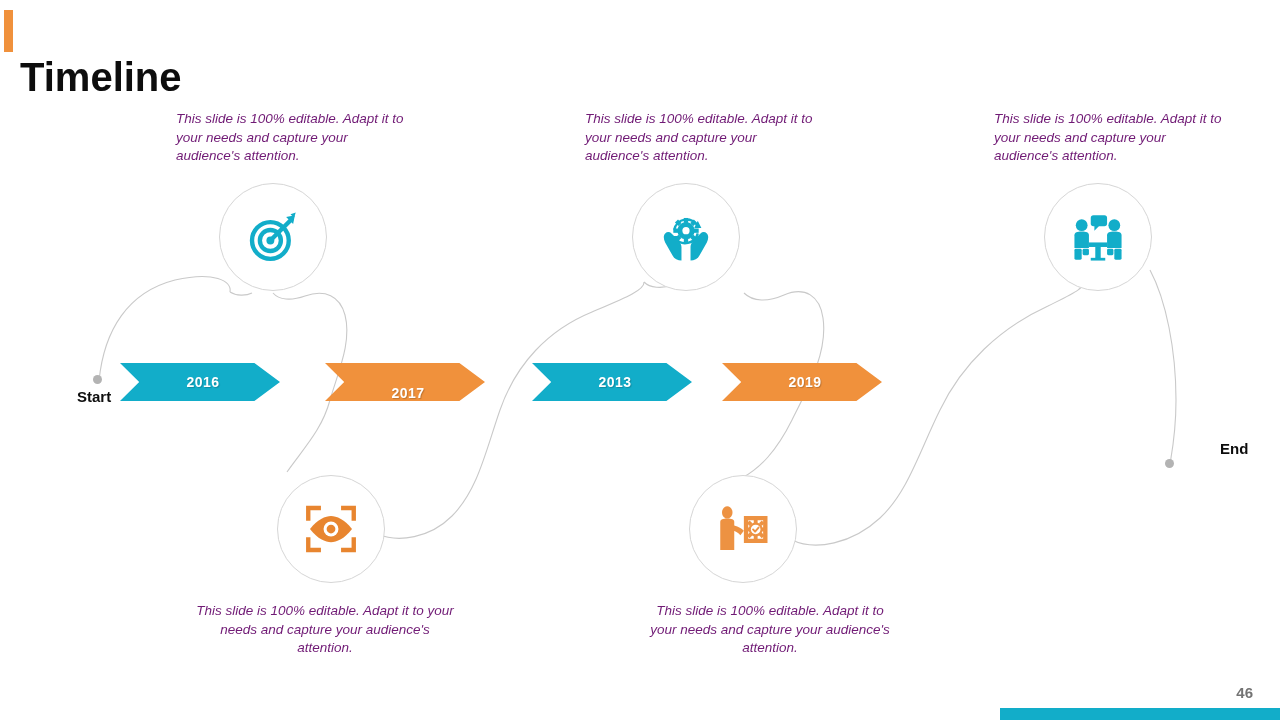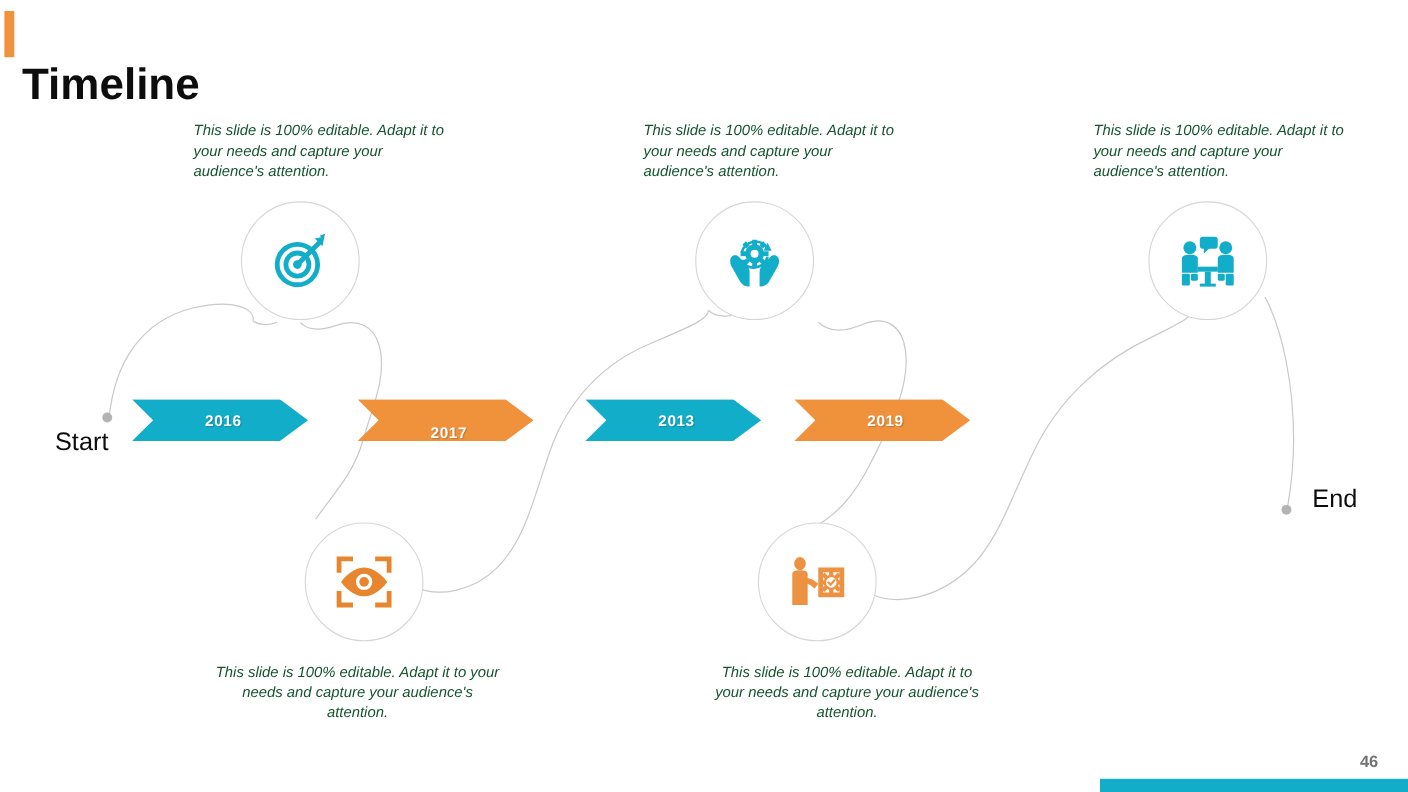--- a/index.html
+++ b/index.html
@@ -84,32 +84,33 @@
     text-shadow: 1px 1px 1px rgba(0,0,0,0.20);
     margin-left: 6px;
   }
 
   
   .blurb {
     position: absolute;
     font-style: italic;
     font-size: 13.5px;
     line-height: 18.5px;
-    color: #14532d;
+    color: #701a75;
     font-family: "Liberation Sans", sans-serif;
   }
   .blurb.top { text-align: left; }
   .blurb.bottom { text-align: center; }
 
   
   .endpoint-label {
     position: absolute;
-    font-size: 23px;
-    font-weight: normal;
+    font-size: 15px;
+    font-weight: bold;
     color: #0d0d0d;
+    margin-left: 27px;
   }
   .endpoint-dot {
     position: absolute;
     width: 9px;
     height: 9px;
     border-radius: 50%;
     background: #b3b3b3;
   }
 
   

